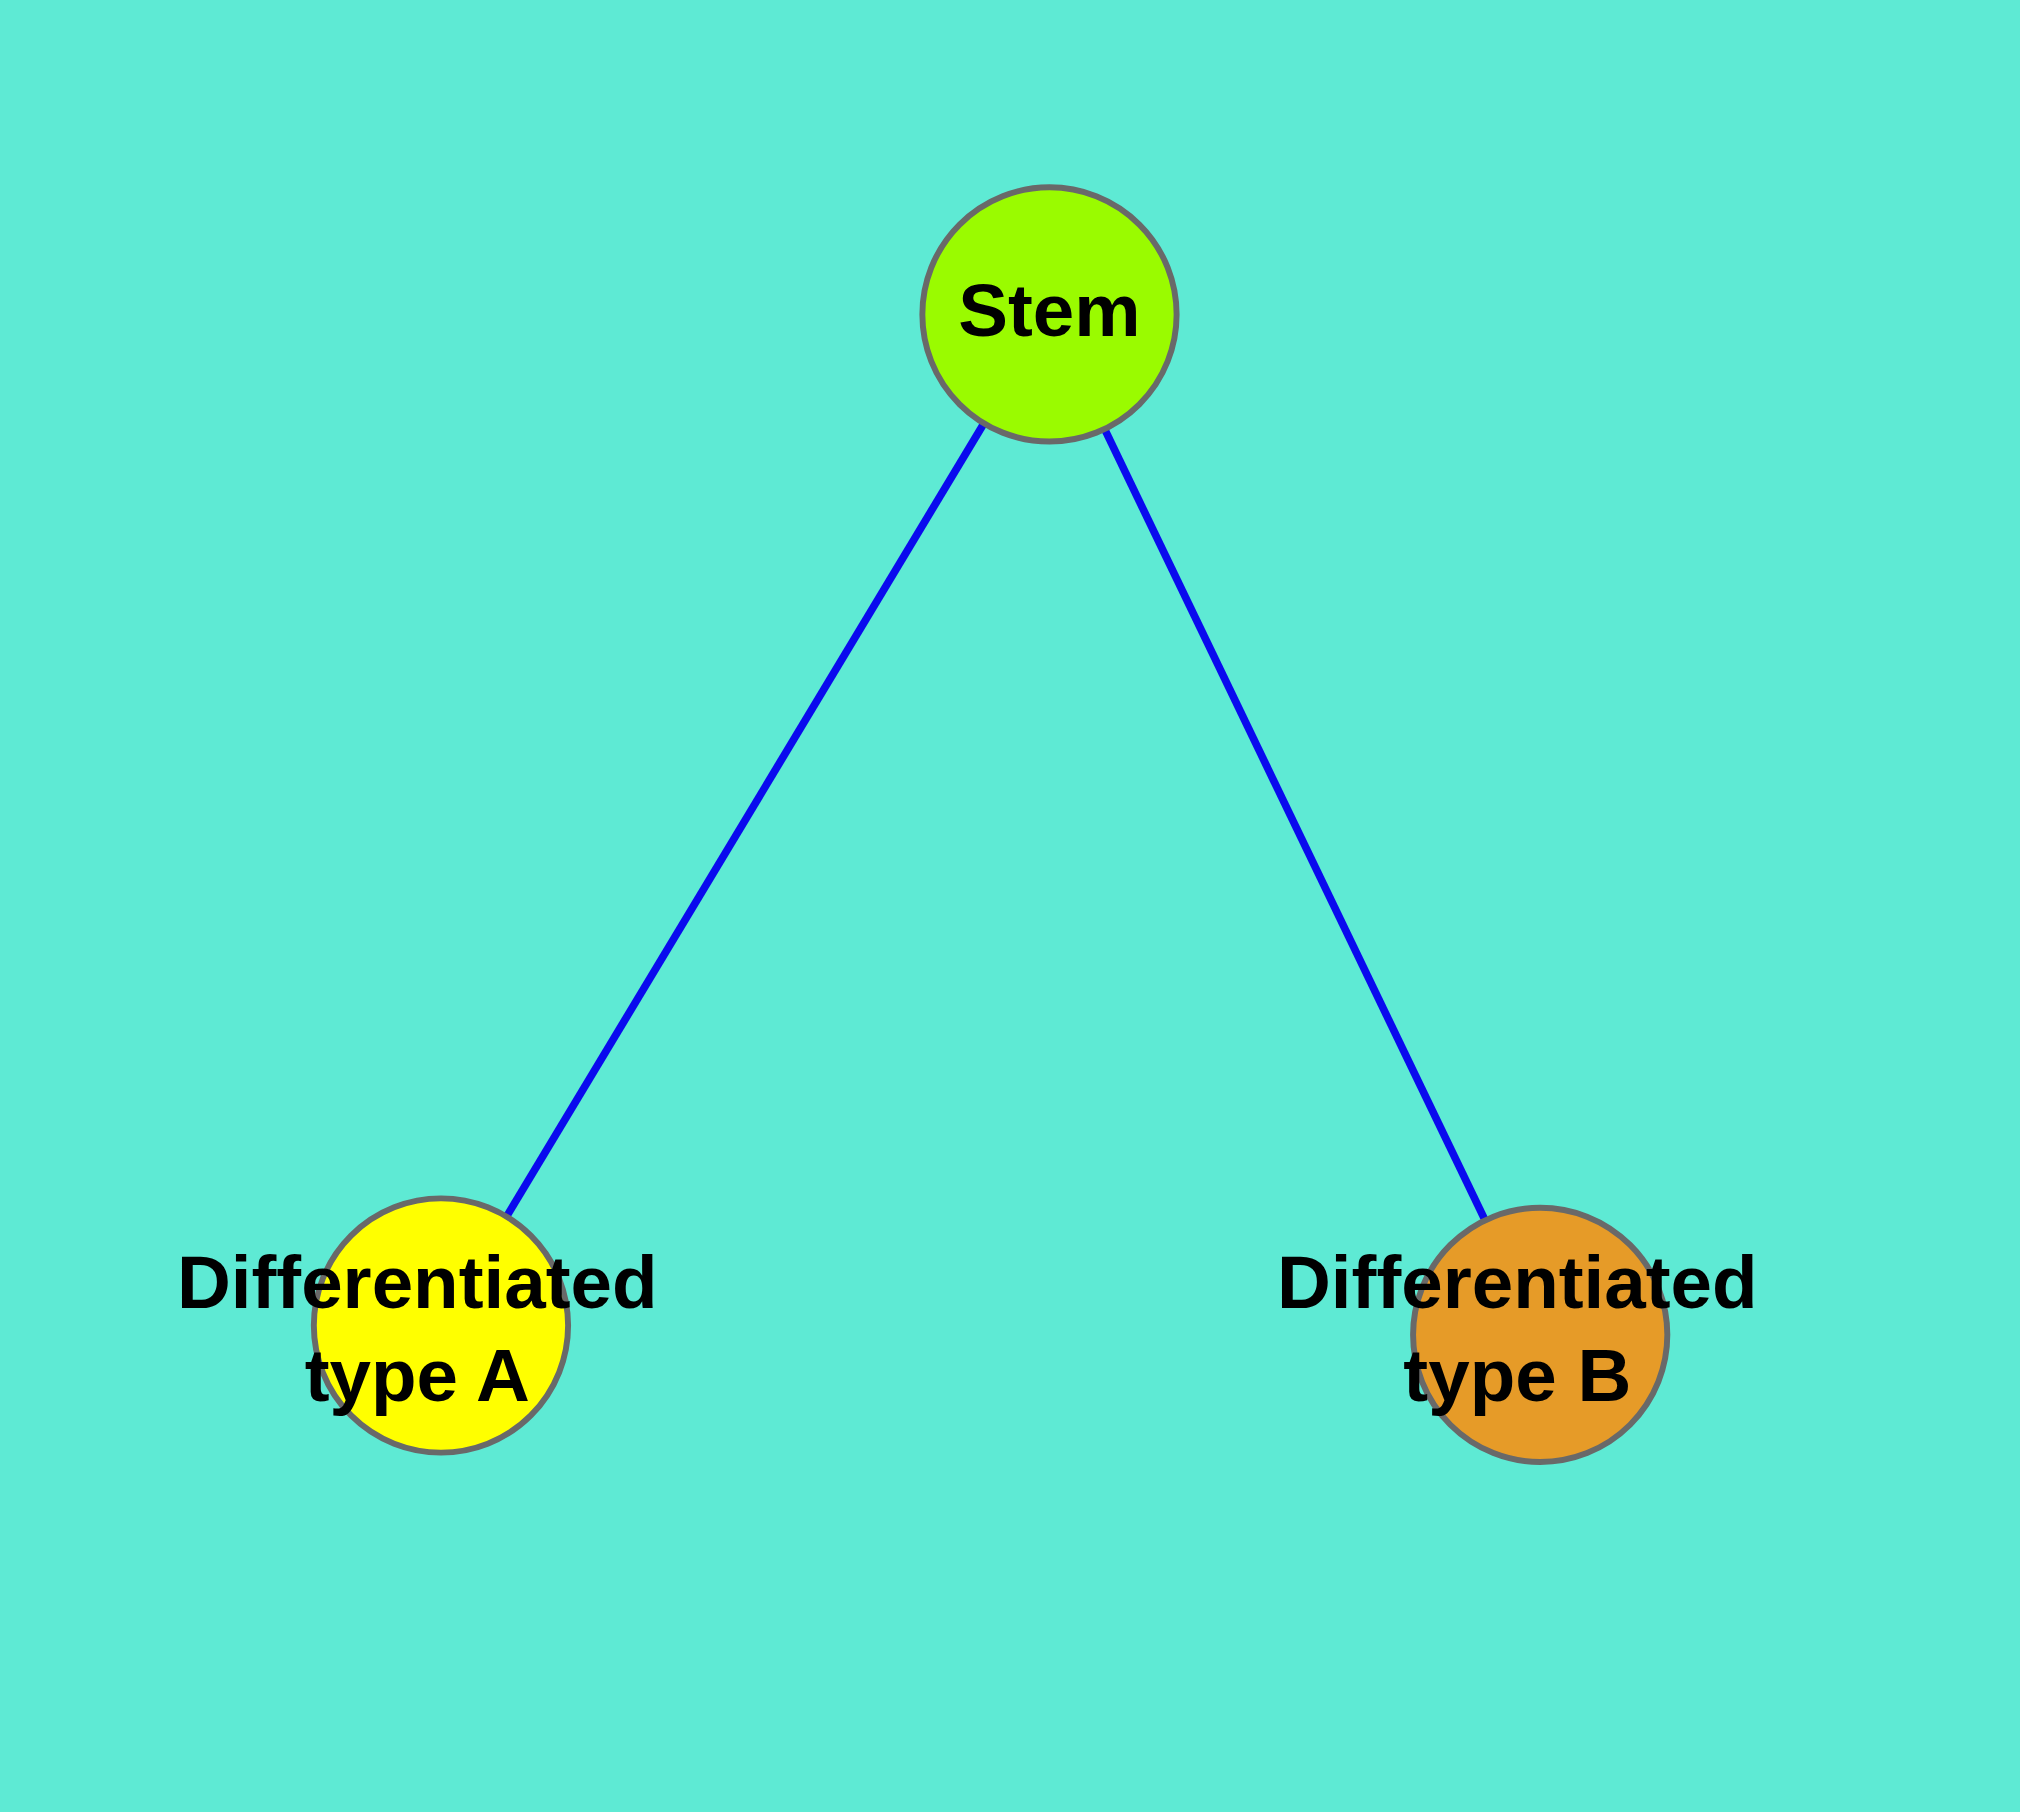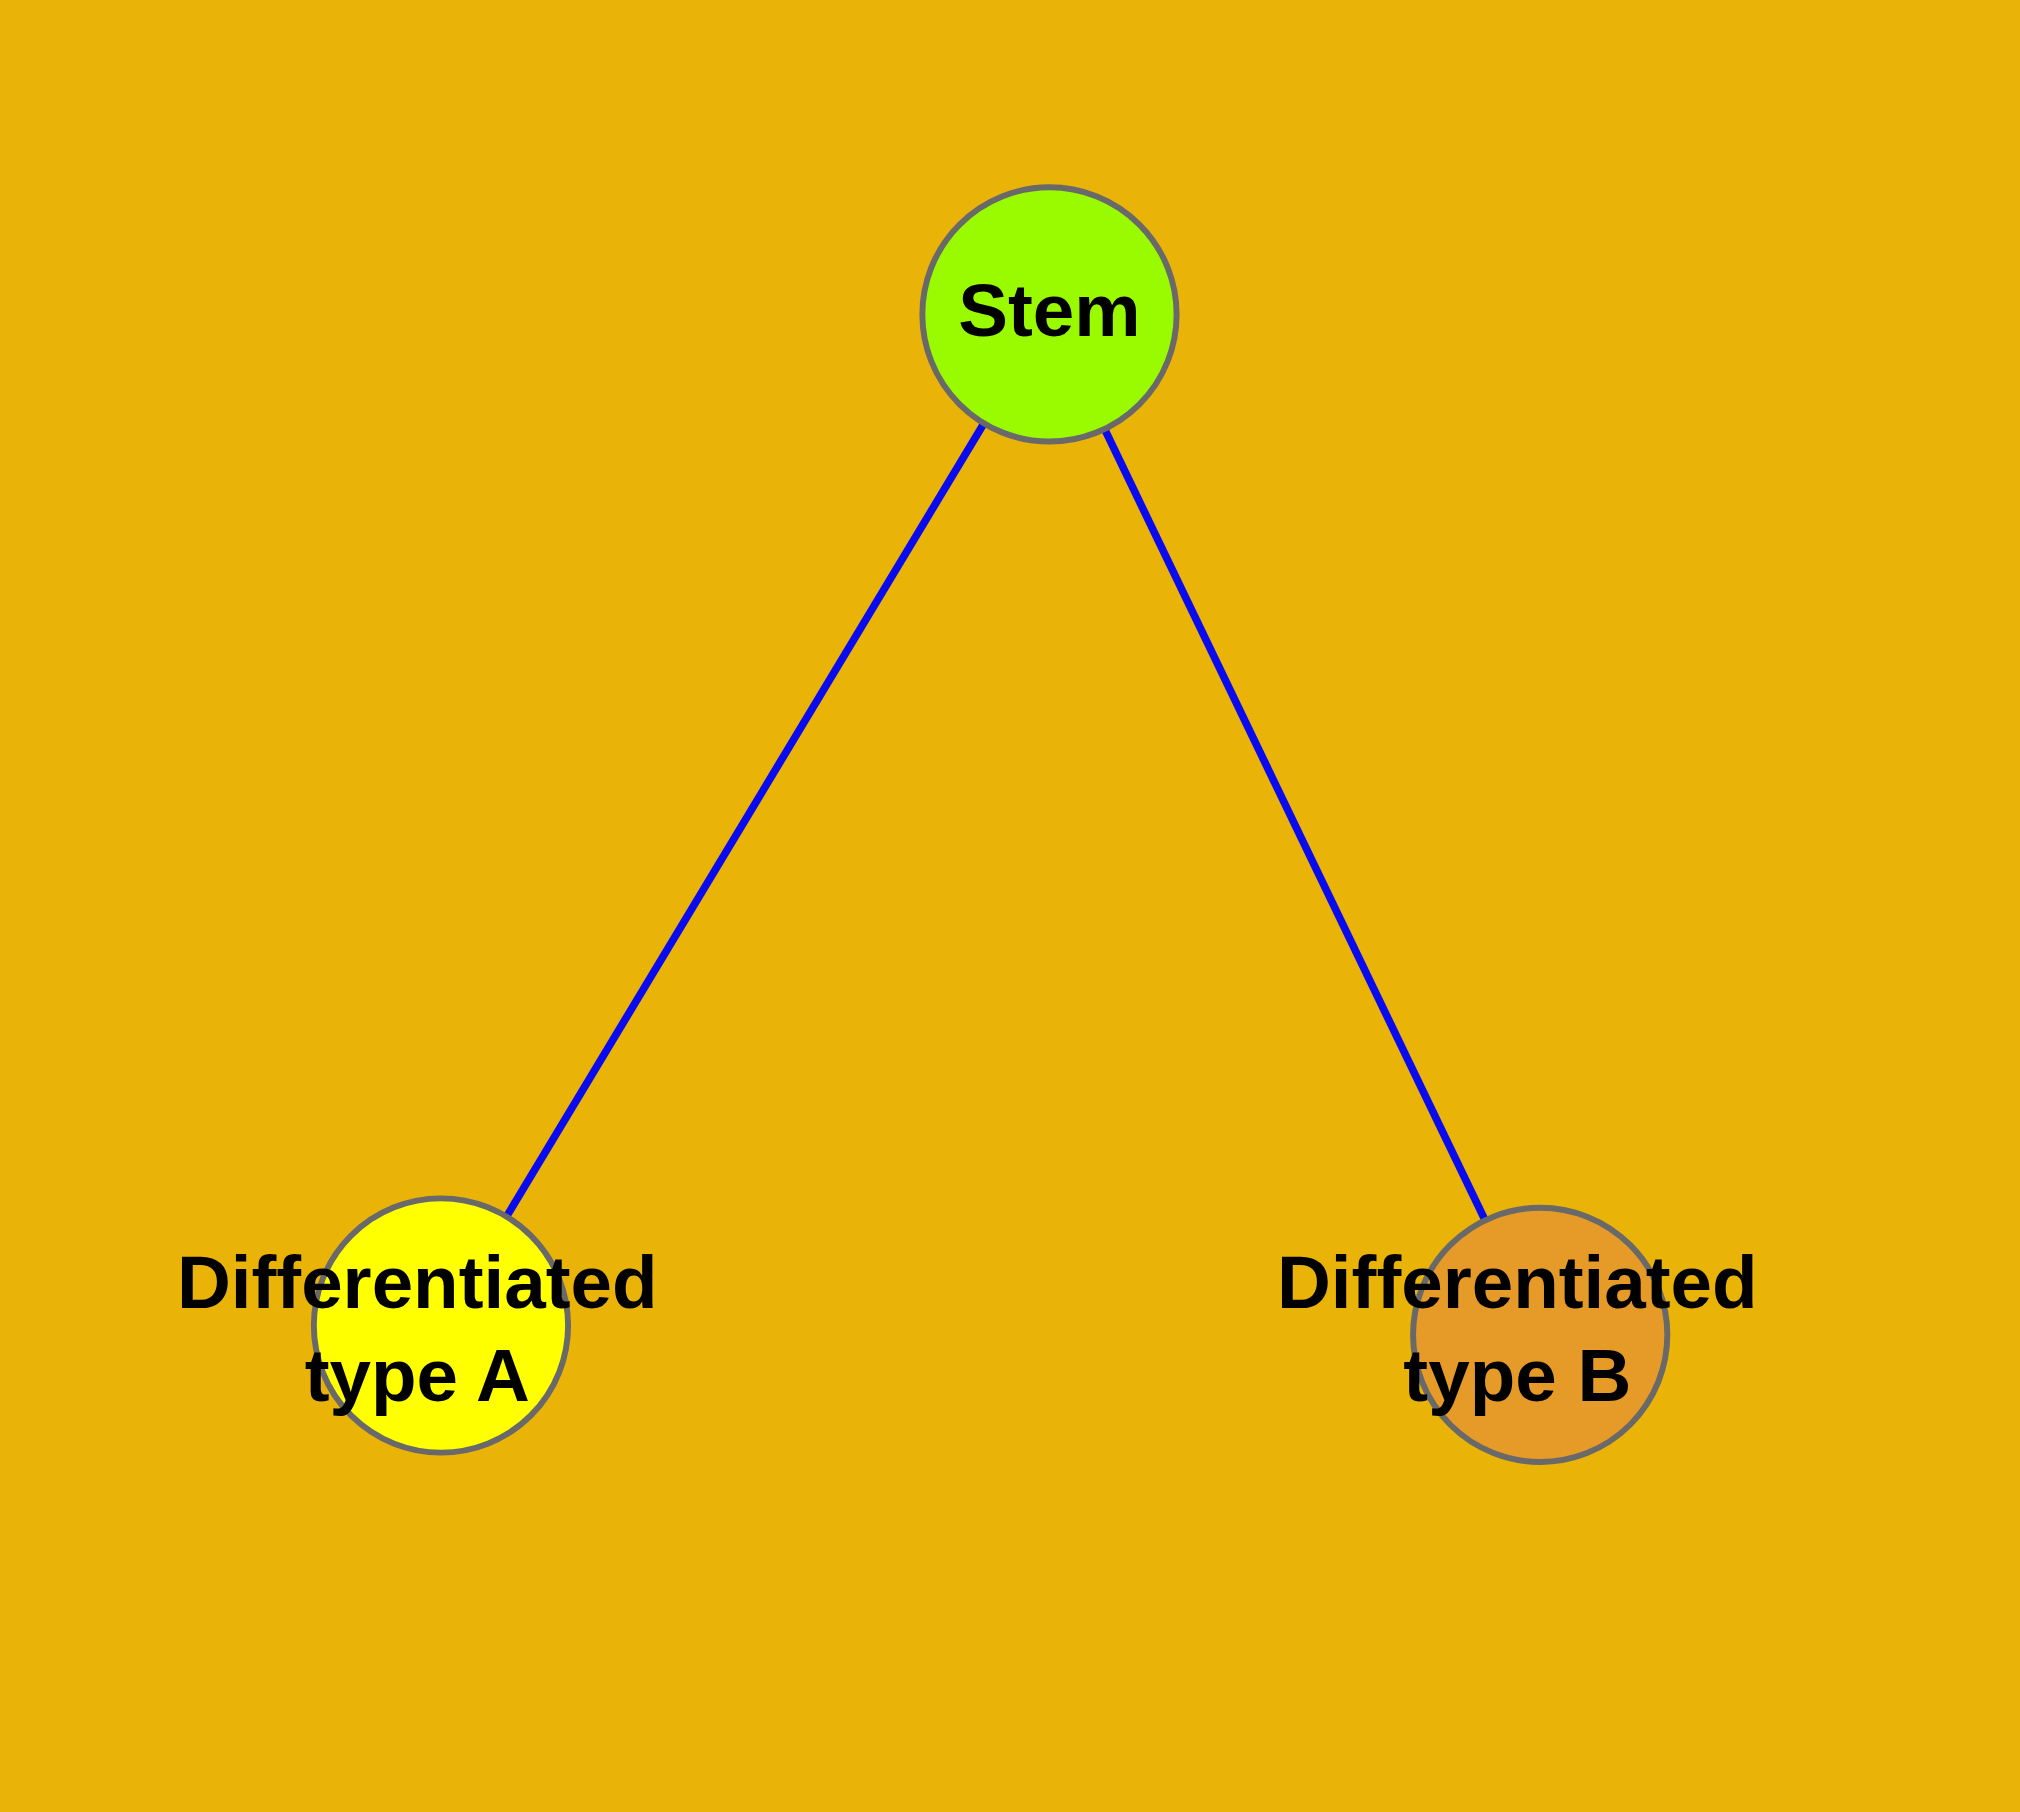--- a/index.html
+++ b/index.html
@@ -8,21 +8,21 @@
     padding: 0;
     background: #ccccfa;
   }
   body {
     font-family: "Liberation Sans", sans-serif;
   }
   #canvas {
     position: relative;
     width: 2021px;
     height: 1812px;
-    background: #eab308;
+    background: #5eead4;
     overflow: hidden;
   }
   #graph-svg {
     position: absolute;
     left: 0;
     top: 0;
     width: 2021px;
     height: 1812px;
     display: block;
   }

